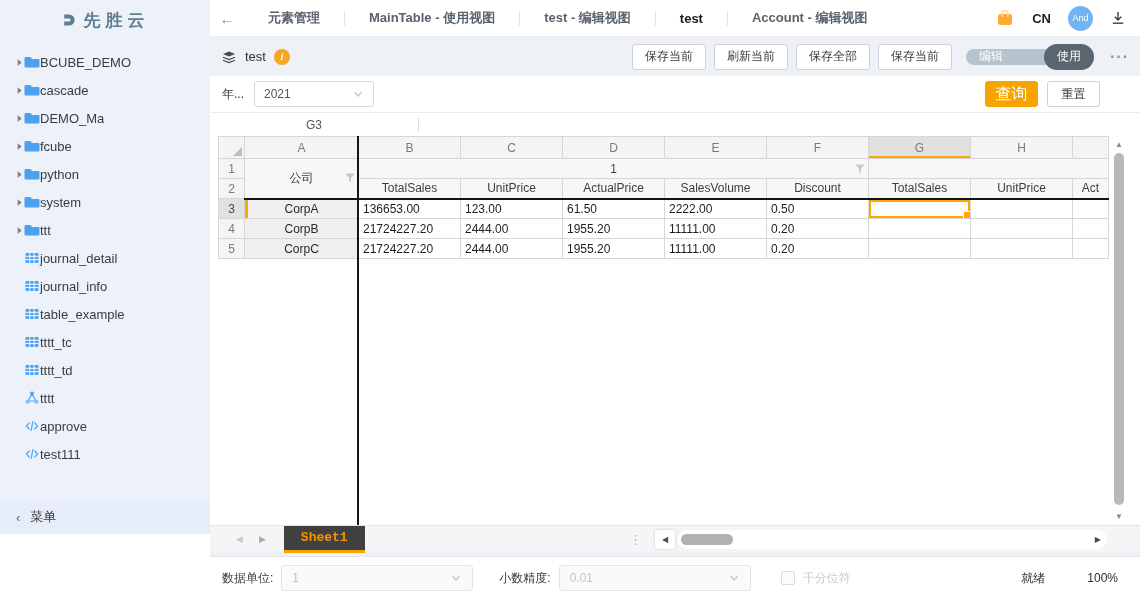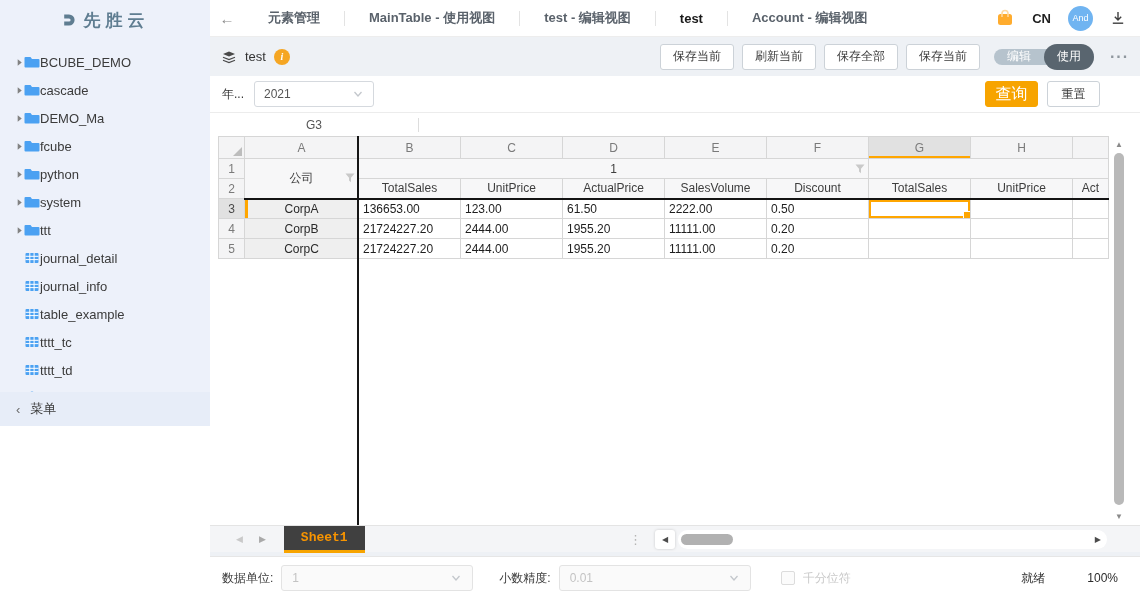--- a/index.html
+++ b/index.html
@@ -5,21 +5,21 @@
   * { margin:0; padding:0; box-sizing:border-box; }
   html,body { width:1140px; height:599px; }
   body {
     font-family:"Liberation Sans","DejaVu Sans",sans-serif;
     font-size:12px; color:#333; background:#fff;
     position:relative; overflow:hidden;
   }
   svg { display:block; }
 
   
-  .sidebar { position:absolute; left:0; top:0; width:210px; height:426px;
+  .sidebar { position:absolute; left:0; top:0; width:210px; height:534px;
     background:#edf1fa; display:flex; flex-direction:column; }
   .logo-row { height:40px; display:flex; align-items:center; justify-content:center;
     gap:7px; color:#5f7d91; font-weight:bold; font-size:17px; letter-spacing:5px; }
   .tree { flex:1; padding-top:8px; overflow:hidden; }
   .tree-item { height:28px; display:flex; align-items:center; padding-left:14px;
     gap:0; font-size:13px; color:#3b3b3b; cursor:pointer; }
   .caret { width:10px; display:flex; justify-content:center; }
   .caret.hidden { visibility:hidden; }
   .t-ic { width:16px; height:16px; }
   .menu-row { height:34px; display:flex; align-items:center; padding-left:16px;
@@ -48,21 +48,21 @@
     display:flex; align-items:center; padding:0 11px; gap:8px; }
   .title-text { font-size:13px; color:#333; }
   .info-ic { width:16px; height:16px; border-radius:50%; background:#f5a623; color:#fff;
     font-size:10px; font-weight:bold; display:flex; align-items:center; justify-content:center;
     font-family:"Liberation Serif",serif; font-style:italic; }
   .title-actions { margin-left:auto; display:flex; align-items:center; gap:8px; }
   .tool-btn { height:26px; padding:0 12px; background:#fff; border:1px solid #ccd2d8;
     border-radius:3px; font-size:12px; color:#3a3a3a; display:flex; align-items:center;
     cursor:pointer; white-space:nowrap; }
   .toggle { height:16px; border-radius:13px; background:#b6c3cd; display:flex;
-    align-items:center; margin-left:6px; cursor:pointer; }
+    align-items:center; margin-left:6px; cursor:pointer;gap:28px; }
   .toggle-seg { padding:0 13px; height:26px; display:flex; align-items:center;
     color:#fff; font-size:12px; border-radius:13px; }
   .toggle-seg.active { background:#59656f; }
   .more-btn { color:#8f979e; font-size:16px; font-weight:bold; letter-spacing:1px;
     margin-left:8px; cursor:pointer; line-height:10px; }
 
   .query-panel { position:absolute; top:39px; left:0; right:0; height:37px; background:#fff;
     border-bottom:1px solid #ececec; display:flex; align-items:center; padding:0 12px; }
   .q-label { color:#333; }
   .select { width:120px; height:26px; border:1px solid #d5d9de; border-radius:3px;

